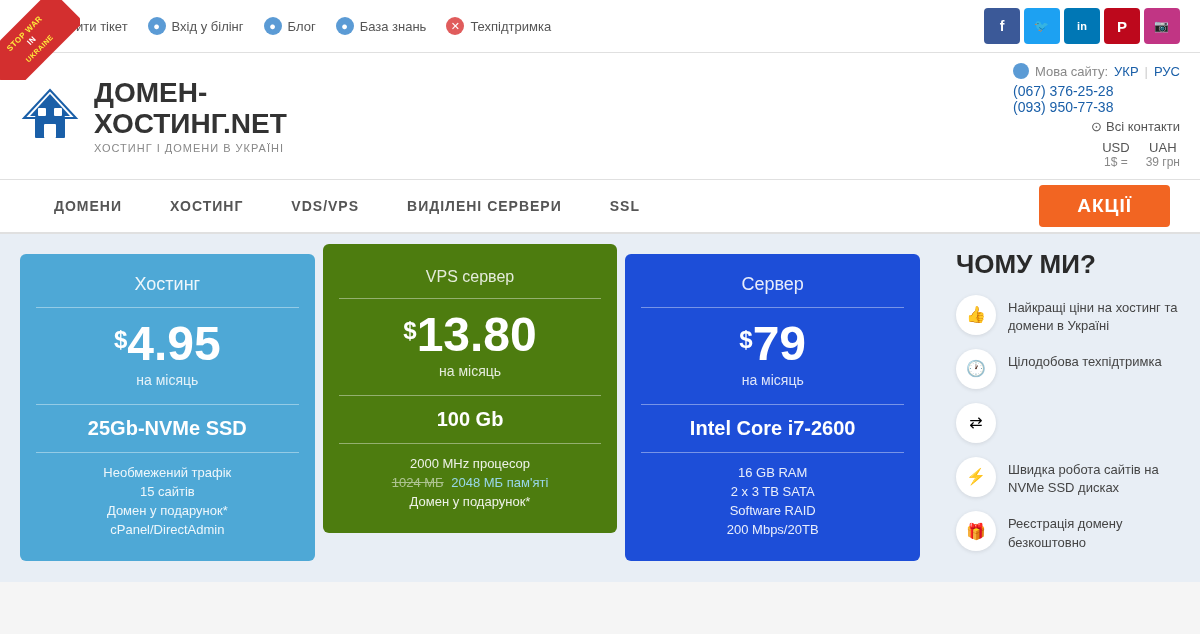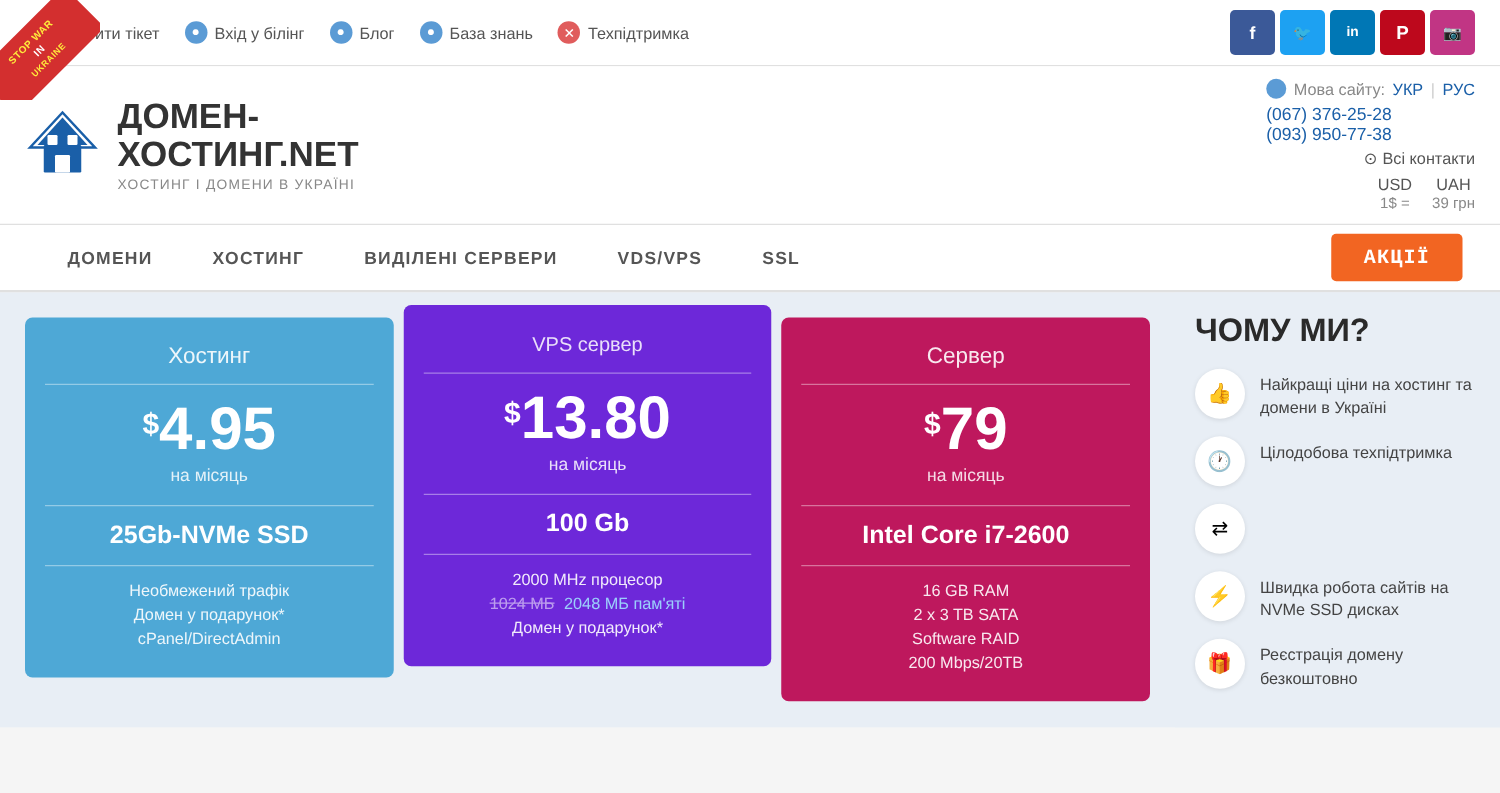--- a/index.html
+++ b/index.html
@@ -174,27 +174,26 @@
       letter-spacing: 1px;
       cursor: pointer;
       text-transform: uppercase;
       border-bottom: 2px solid transparent;
       margin-bottom: -2px;
     }
     .nav-btn {
       margin-left: auto;
       background: #f26522;
       color: #fff;
-      padding: 10px 26px;
+      padding: 10px 38px;
       border-radius: 4px;
-      font-size: 16px;
+      font-size: 19px;
       font-weight: bold;
       cursor: pointer;
       letter-spacing: 1px;
-      font-family: Liberation Mono, monospace;
     }
 
     
     .war-banner {
       position: absolute;
       top: 0;
       left: 0;
       width: 80px;
       height: 80px;
       overflow: hidden;
@@ -438,64 +437,65 @@
           <div class="currency-name">UAH</div>
           <div class="currency-rate">39 грн</div>
         </div>
       </div>
     </div>
   </div>
 
   <nav class="main-nav">
     <div class="nav-item">ДОМЕНИ</div>
     <div class="nav-item">ХОСТИНГ</div>
+    <div class="nav-item">VDS/VPS</div>
     <div class="nav-item">ВИДІЛЕНІ СЕРВЕРИ</div>
-    <div class="nav-item">VDS/VPS</div>
     <div class="nav-item">SSL</div>
     <div class="nav-btn">АКЦІЇ</div>
   </nav>
 
   <div class="main-content">
 
     <div class="pricing-section">
 
       <div class="pricing-card" style="background:#4ea8d6;">
         <div class="card-title">Хостинг</div>
         <hr class="card-divider">
         <div class="card-price">
           <sup>$</sup><span>4.95</span>
         </div>
         <div class="card-per">на місяць</div>
         <hr class="card-divider">
         <div class="card-feature-main">25Gb-NVMe SSD</div>
         <hr class="card-divider">
         <div class="card-feature">Необмежений трафік</div>
+        <div class="card-feature">15 сайтів</div>
         <div class="card-feature">Домен у подарунок*</div>
         <div class="card-feature">cPanel/DirectAdmin</div>
       </div>
 
-      <div class="pricing-card featured" style="background:#6d28d9;">
+      <div class="pricing-card featured" style="background:#4d7c0f;">
         <div class="vps-label">VPS сервер</div>
         <hr class="card-divider">
         <div class="card-price">
           <sup>$</sup><span>13.80</span>
         </div>
         <div class="card-per">на місяць</div>
         <hr class="card-divider">
         <div class="card-feature-main">100 Gb</div>
         <hr class="card-divider">
         <div class="card-feature">2000 MHz процесор</div>
         <div class="card-feature">
           <span style="text-decoration:line-through;opacity:0.6;">1024 МБ</span>
           <span style="color:#a0e0ff;margin-left:4px;">2048 МБ пам'яті</span>
         </div>
         <div class="card-feature">Домен у подарунок*</div>
       </div>
 
-      <div class="pricing-card light" style="background:#be185d;">
+      <div class="pricing-card light" style="background:#1d4ed8;">
         <div class="card-title">Сервер</div>
         <hr class="card-divider">
         <div class="card-price">
           <sup>$</sup><span>79</span>
         </div>
         <div class="card-per">на місяць</div>
         <hr class="card-divider">
         <div class="card-feature-main">Intel Core i7-2600</div>
         <hr class="card-divider">
         <div class="card-feature">16 GB RAM</div>

